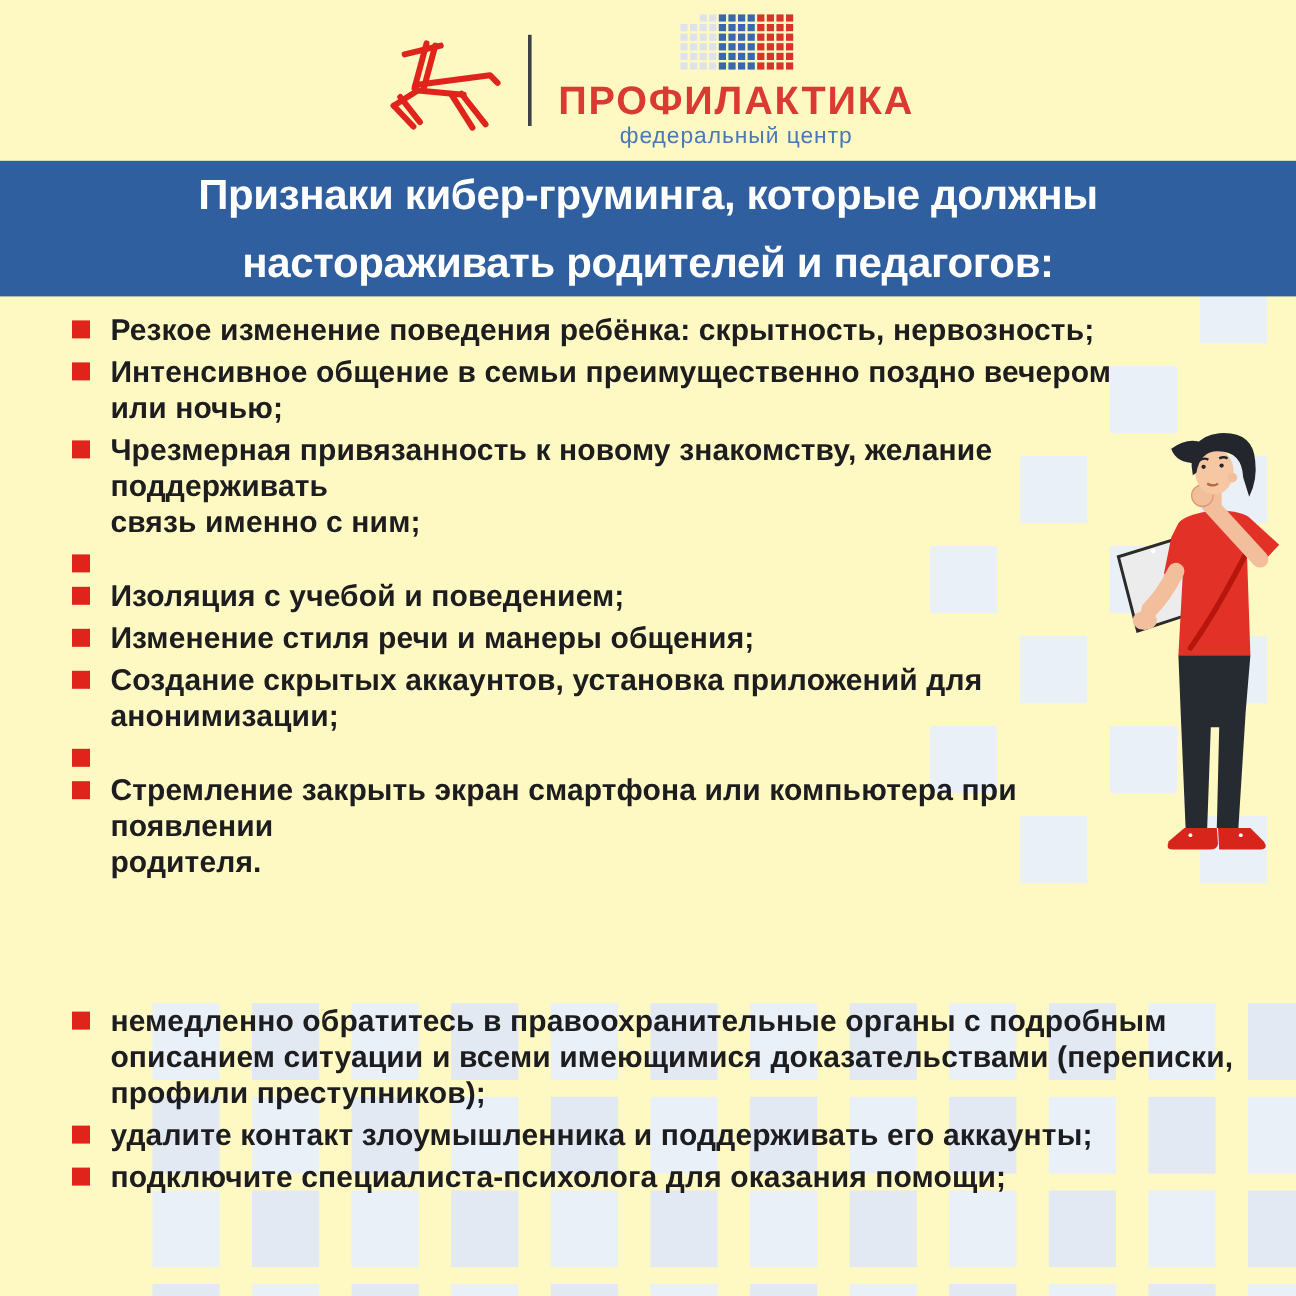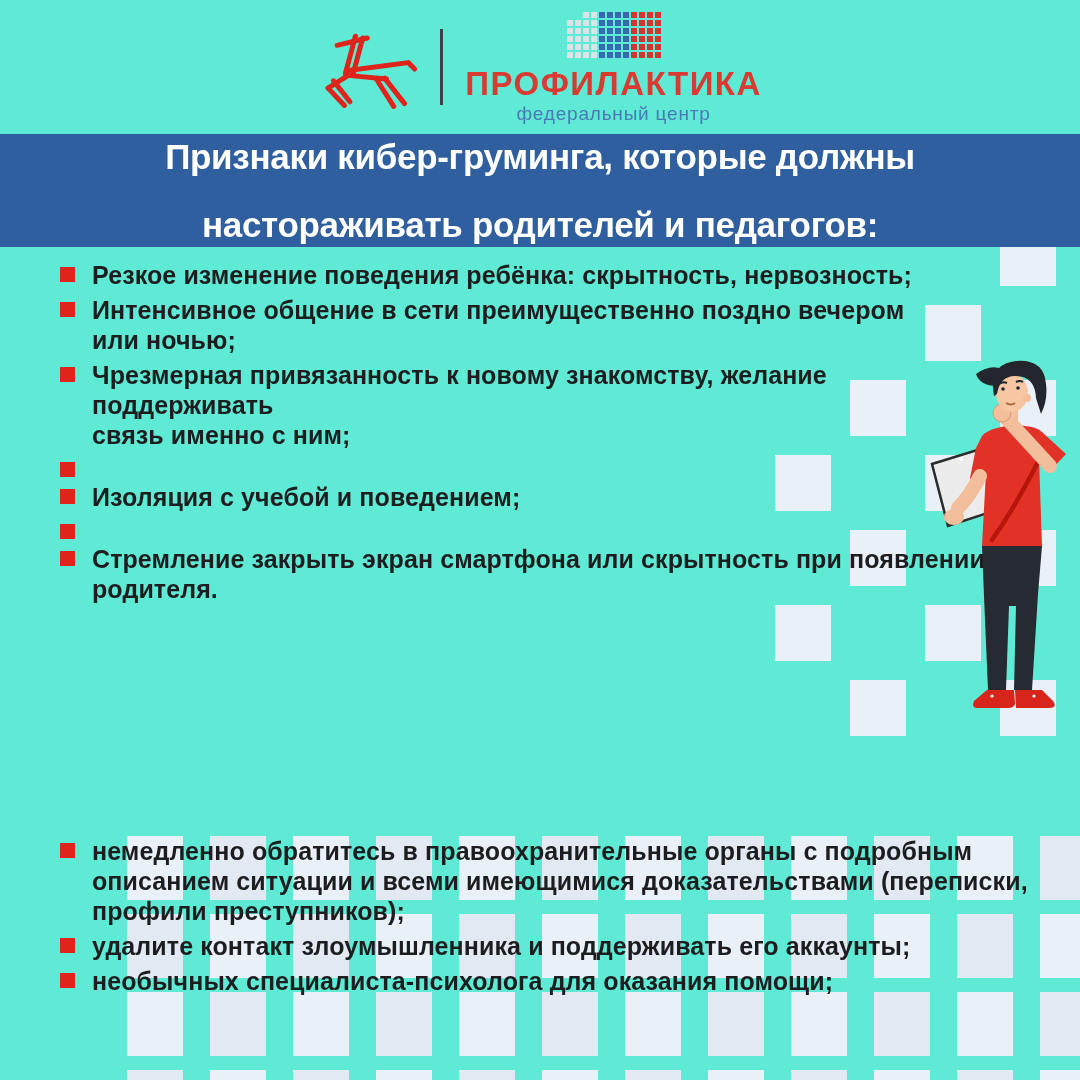--- a/index.html
+++ b/index.html
@@ -1,18 +1,18 @@
 <!DOCTYPE html>
 <html lang="ru"><head>
 <meta charset="utf-8">
 <style>
   html,body{margin:0;padding:0;background:#ffffff;}
   .page{
     position:relative;width:1080px;height:1080px;overflow:hidden;
-    background:#5eead4;font-family:"Liberation Sans",sans-serif;
+    background:#fef9c3;font-family:"Liberation Sans",sans-serif;
   }
   
   .pattern-layer{position:absolute;inset:0;z-index:0;}
   .sq{position:absolute;}
   
   .header{
     position:absolute;top:0;left:0;right:0;height:134px;z-index:2;
     display:flex;align-items:center;justify-content:center;
   }
   .chair-logo{width:104px;height:82px;margin-top:4px;}
@@ -21,21 +21,21 @@
   .pixel-grid{display:grid;grid-template-columns:repeat(12,6px);grid-auto-rows:6px;gap:2px;margin-bottom:9px;}
   .pixel-grid i{display:block;}
   .logo-title{font-size:33px;font-weight:bold;letter-spacing:1.5px;line-height:1;}
   .logo-subtitle{font-size:19px;letter-spacing:0.8px;margin-top:4px;line-height:1;}
   
   .banner{
     position:absolute;left:0;right:0;z-index:1;color:#ffffff;
     display:flex;align-items:center;justify-content:center;text-align:center;
   }
   .banner h1{
-    margin:0;font-size:35px;line-height:68px;font-weight:bold;
+    margin:0;font-size:35px;line-height:57px;font-weight:bold;
     letter-spacing:-0.3px;white-space:pre-line;
   }
   .banner-1{top:134px;height:113px;}
   .banner-2{top:710px;height:112px;}
   
   .list{
     position:absolute;left:60px;margin:0;padding:0;list-style:none;
     display:flex;flex-direction:column;gap:5px;z-index:2;
   }
   .list-1{top:260px;width:930px;}
@@ -218,60 +218,68 @@
 настораживать родителей и педагогов:</h1>
   </section>
 
   <ul class="list list-1" id="list-1">
       <li class="item">
         <span class="bullet" style="background: rgb(224, 36, 27);"></span>
         <span class="item-text">Резкое изменение поведения ребёнка: скрытность, нервозность;</span>
       </li>
       <li class="item">
         <span class="bullet" style="background: rgb(224, 36, 27);"></span>
-        <span class="item-text">Интенсивное общение в сети преимущественно поздно вечером
+        <span class="item-text">Интенсивное общение в семьи преимущественно поздно вечером
 или ночью;</span>
       </li>
       <li class="item">
         <span class="bullet" style="background: rgb(224, 36, 27);"></span>
         <span class="item-text">Чрезмерная привязанность к новому знакомству, желание поддерживать
 связь именно с ним;</span>
       </li>
       <li class="item">
         <span class="bullet" style="background: rgb(224, 36, 27);"></span>
       </li>
       <li class="item">
         <span class="bullet" style="background: rgb(224, 36, 27);"></span>
         <span class="item-text">Изоляция с учебой и поведением;</span>
       </li>
       <li class="item">
         <span class="bullet" style="background: rgb(224, 36, 27);"></span>
-      </li>
-      <li class="item">
-        <span class="bullet" style="background: rgb(224, 36, 27);"></span>
-        <span class="item-text">Стремление закрыть экран смартфона или скрытность при появлении
+        <span class="item-text">Изменение стиля речи и манеры общения;</span>
+      </li>
+      <li class="item">
+        <span class="bullet" style="background: rgb(224, 36, 27);"></span>
+        <span class="item-text">Создание скрытых аккаунтов, установка приложений для анонимизации;</span>
+      </li>
+      <li class="item">
+        <span class="bullet" style="background: rgb(224, 36, 27);"></span>
+      </li>
+      <li class="item">
+        <span class="bullet" style="background: rgb(224, 36, 27);"></span>
+        <span class="item-text">Стремление закрыть экран смартфона или компьютера при появлении
 родителя.</span>
       </li>
     </ul>
 
 
   <ul class="list list-2" id="list-2">
       <li class="item">
         <span class="bullet" style="background: rgb(224, 36, 27);"></span>
         <span class="item-text">немедленно обратитесь в правоохранительные органы с подробным
 описанием ситуации и всеми имеющимися доказательствами (переписки,
 профили преступников);</span>
       </li>
       <li class="item">
         <span class="bullet" style="background: rgb(224, 36, 27);"></span>
         <span class="item-text">удалите контакт злоумышленника и поддерживать его аккаунты;</span>
       </li>
       <li class="item">
         <span class="bullet" style="background: rgb(224, 36, 27);"></span>
-        <span class="item-text">необычных специалиста-психолога для оказания помощи;</span>
+        <span class="item-text">подключите специалиста-психолога для оказания помощи;</span>
       </li>
     </ul>
 
   <svg class="person" viewBox="0 0 150 356">
 
     <polygon points="2,108 57,91 73,152 18,170" fill="#ECECED" stroke="#2b2b2b" stroke-width="2.5"></polygon>
     <circle cx="31" cy="103" r="2" fill="#ffffff"></circle>
 
     <ellipse cx="24" cy="161" rx="10" ry="8" fill="#F3BE9B"></ellipse>
 

